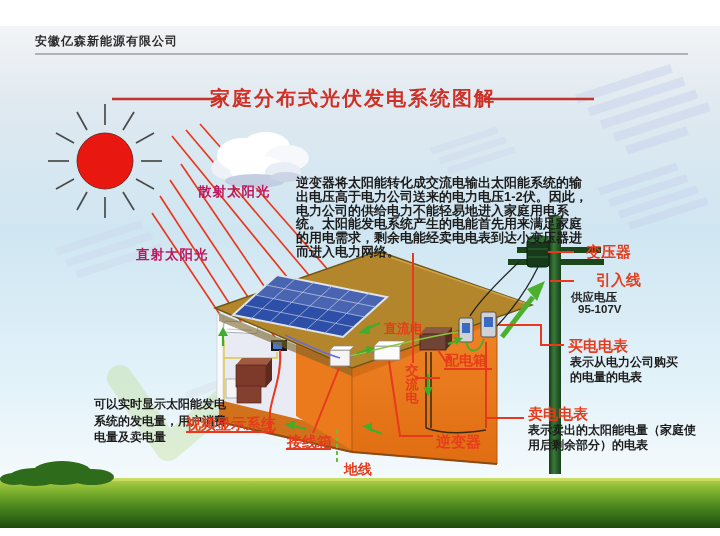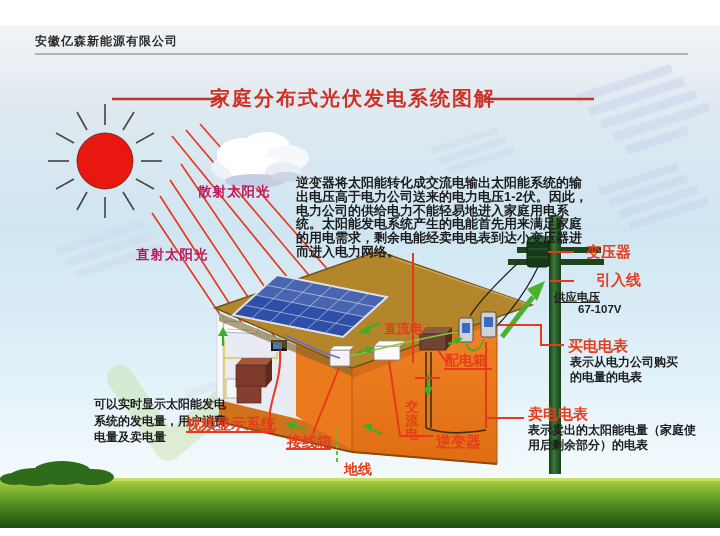--- a/index.html
+++ b/index.html
@@ -290,27 +290,27 @@
 
   <div class="lbl company">安徽亿森新能源有限公司</div>
   <div class="lbl title">家庭分布式光伏发电系统图解</div>
 
   <div class="lbl sunlbl" style="left:198px;top:183px;">散射太阳光</div>
   <div class="lbl sunlbl" style="left:136px;top:246px;">直射太阳光</div>
 
   <div class="desc para">逆变器将太阳能转化成交流电输出太阳能系统的输出电压高于电力公司送来的电力电压1-2伏。因此，电力公司的供给电力不能轻易地进入家庭用电系统。太阳能发电系统产生的电能首先用来满足家庭的用电需求，剩余电能经卖电电表到达小变压器进而进入电力网络。</div>
 
   <div class="lbl red r13" style="left:384px;top:320px;">直流电</div>
-  <div class="lbl red r13 vert" style="left:404px;top:364px;margin-top:36px;">交流电</div>
+  <div class="lbl red r13 vert" style="left:404px;top:364px;">交流电</div>
   <div class="lbl red r14" style="left:445px;top:352px;">配电箱</div>
 
   <div class="lbl red r15" style="left:578px;top:243px;margin-left:8px;">变压器</div>
   <div class="lbl red r15" style="left:596px;top:271px;">引入线</div>
-  <div class="lbl small" style="left:554px;top:290px;text-decoration:underline;">供应电压</div>
-  <div class="lbl small" style="left:578px;top:303px;">67-107V</div>
+  <div class="lbl small" style="left:571px;top:290px;">供应电压</div>
+  <div class="lbl small" style="left:578px;top:303px;">95-107V</div>
 
   <div class="lbl red r15" style="left:568px;top:337px;">买电电表</div>
   <div class="desc" style="left:570px;top:355px;width:118px;">表示从电力公司购买的电量的电表</div>
 
   <div class="lbl red r15" style="left:528px;top:405px;">卖电电表</div>
   <div class="desc" style="left:528px;top:423px;width:168px;">表示卖出的太阳能电量（家庭使用后剩余部分）的电表</div>
 
   <div class="desc" style="left:94px;top:396px;width:134px;line-height:16.5px;">可以实时显示太阳能发电系统的发电量，用户消费电量及卖电量</div>
   <div class="lbl red r15" style="left:186px;top:415px;">视频显示系统</div>
 

